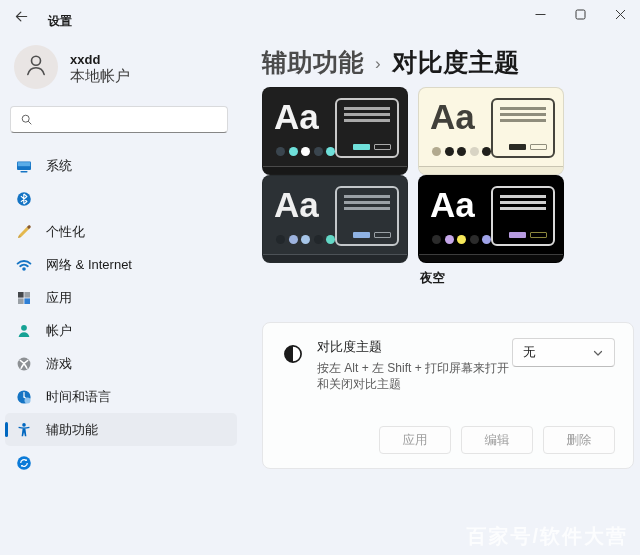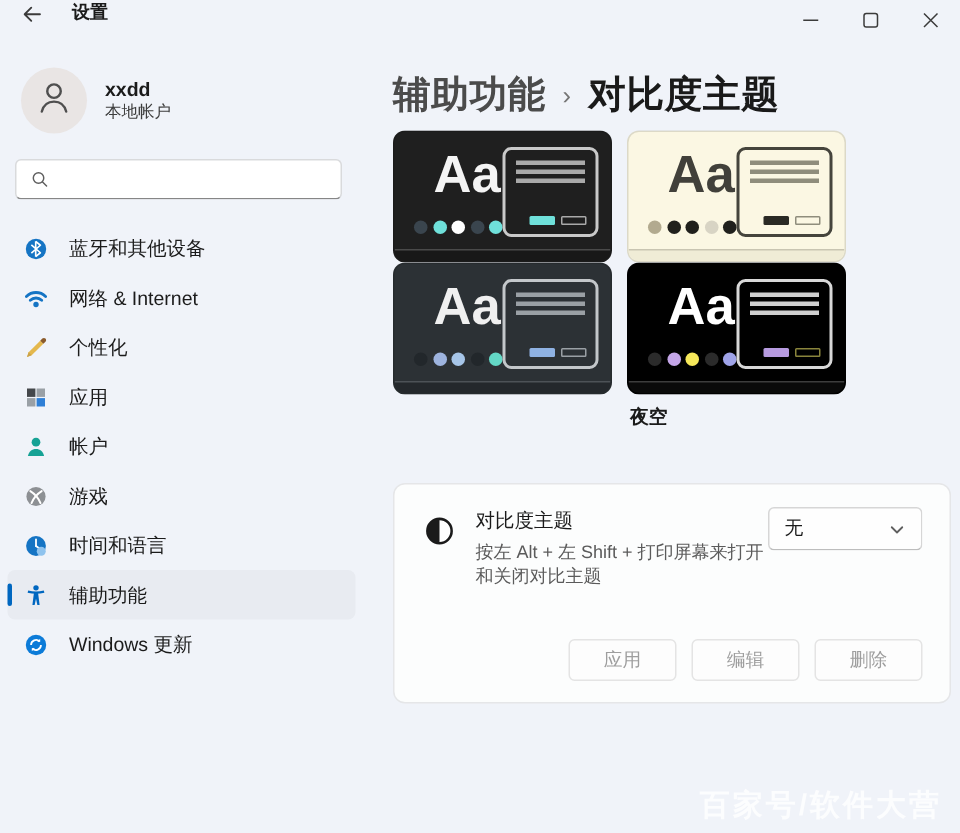--- a/index.html
+++ b/index.html
@@ -2,34 +2,34 @@
 <html style="--accent: #0067c0;"><head>
 <meta charset="utf-8">
 <style>
   * { margin:0; padding:0; box-sizing:border-box; }
   html,body { width:640px; height:555px; overflow:hidden; }
   body {
     font-family:"Liberation Sans","DejaVu Sans",sans-serif;
     background:#f0f3f9; color:#1b1b1b; position:relative;
   }
   
-  .titlebar { height:30px; display:flex; align-items:flex-start; }
+  .titlebar { height:30px; display:flex; align-items:flex-end; }
   .back-btn { width:30px; height:24px; margin-left:6px; display:flex; align-items:center; justify-content:center; border-radius:4px; cursor:pointer; }
   .app-title { margin-left:12px; font-size:12px; font-weight:bold; }
   .win-controls { margin-left:auto; display:flex; height:30px; }
   .win-btn { width:40px; height:30px; display:flex; align-items:center; justify-content:center; cursor:pointer; }
   
   .layout { display:flex; height:525px;justify-content:space-between; }
   .sidebar { width:242px; flex:0 0 242px; padding-top:12px; }
   
   .account { display:flex; align-items:center; gap:12px; padding:0 14px; height:50px; margin-bottom:14px; cursor:pointer; }
   .avatar { width:44px; height:44px; border-radius:50%; background:#e9e5e4; display:flex; align-items:center; justify-content:center; flex:0 0 44px; }
   .avatar svg { width:30px; height:30px; }
   .acc-name { font-size:13px; font-weight:bold; line-height:17px; }
-  .acc-type { font-size:11px; color:#3d3d3d; line-height:15px; }
+  .acc-type { font-size:15px; color:#3d3d3d; line-height:15px; }
   
   .searchbox { margin:0 14px 16px 10px; height:27px; background:#ffffff;
     border:1px solid #d9dadc; border-bottom:1px solid #868686; border-radius:4px;
     display:flex; align-items:center; padding:0 9px; }
   .searchbox input { border:none; outline:none; flex:1; font-size:12px; color:#1b1b1b; background:transparent; font-family:inherit; }
   .searchbox input::placeholder { color:#5d5d5d; opacity:1; }
   .search-icon svg { width:13px; height:13px; display:block; }
   
   .nav { display:flex; flex-direction:column; }
   .nav-item { height:33px; margin:0 5px; border-radius:5px; display:flex; align-items:center; gap:14px;
@@ -43,21 +43,21 @@
   .breadcrumb { font-size:25px; font-weight:600; display:flex; align-items:center; gap:11px; letter-spacing:.5px; }
   .crumb-parent { color:#4b4b4b; cursor:pointer; }
   .crumb-sep { color:#757575; font-size:17px; font-weight:400; padding-top:3px; }
   .crumb-current { color:#1a1a1a; }
   .subtitle { font-size:12px; color:#3e3e3e; margin-top:11px; }
   .section-label { font-size:12.5px; font-weight:bold; margin-top:25px; }
   
   .cards-grid { display:grid; grid-template-columns:146px 146px; column-gap:10px; margin-top:8px; }
   .card-cell { display:flex; flex-direction:column; }
   .theme-card { width:146px; height:88px; border-radius:8px; position:relative; border:1px solid rgba(0,0,0,.12); cursor:pointer; overflow:hidden; }
-  .card-aa { position:absolute; left:26px; top:8px; font-size:35px; font-weight:600; line-height:1.2; }
+  .card-aa { position:absolute; left:11px; top:8px; font-size:35px; font-weight:600; line-height:1.2; }
   .card-dots { position:absolute; left:13px; top:59px; display:flex; gap:3.5px; }
   .card-dot { width:9px; height:9px; border-radius:50%; }
   .card-mock { position:absolute; right:8px; top:10px; width:64px; height:60px; border-radius:6px; border:2px solid #ccc; }
   .mock-lines { position:absolute; top:7px; left:7px; right:7px; }
   .mock-line { height:2.5px; margin-bottom:3.5px; }
   .mock-btns { position:absolute; bottom:6px; right:6px; display:flex; gap:4px; align-items:center; }
   .mock-btn { width:17px; height:6px; border-radius:1px; }
   .card-bar { position:absolute; left:0; right:0; bottom:0; height:8px; }
   .card-label { font-size:12.5px; font-weight:600; margin:7px 0 14px 2px; }
   
@@ -132,45 +132,54 @@
             <circle cx="7" cy="7" r="4.3" stroke="#5f5f5f" stroke-width="1.2" fill="none"></circle>
             <path d="M10.3 10.3 13.6 13.6" stroke="#5f5f5f" stroke-width="1.2" stroke-linecap="round"></path>
           </svg>
       </span>
     </div>
 
     <div class="nav" id="sidebar-nav">
         <div class="nav-item">
     <span class="nav-icon">
             <svg viewBox="0 0 16 16">
+              <rect x="1" y="3.4" width="14" height="8.6" rx="1" fill="#1574c4"></rect>
+              <rect x="1.8" y="4.2" width="12.4" height="4" fill="#5aace8"></rect>
+              <rect x="4.4" y="13" width="7.2" height="1.6" rx="0.8" fill="#1574c4"></rect>
+            </svg>
+          </span>
+    <span class="nav-label">系统</span>
+  </div>
+        <div class="nav-item">
+    <span class="nav-icon">
+            <svg viewBox="0 0 16 16">
               <circle cx="8" cy="8" r="6.8" fill="#1574c4"></circle>
               <path d="M7.8 2.9v10.2M7.8 2.9l3.1 2.6-6 5.3M7.8 13.1l3.1-2.6-6-5.3" stroke="#fff" stroke-width="1.1" fill="none" stroke-linejoin="round"></path>
             </svg>
           </span>
-    <span class="nav-label">蓝牙和其他设备</span>
+  </div>
+        <div class="nav-item">
+    <span class="nav-icon">
+            <svg viewBox="0 0 16 16">
+              <path d="M2 14l1.1-3.1L10.8 3.1l2.1 2.1L5.1 12.9z" fill="#e4b84e"></path>
+              <path d="M10.8 3.1l1.4-1.4c.6-.6 1.6-.6 2.1 0 .6.6.6 1.6 0 2.1l-1.4 1.4z" fill="#8a5a2b"></path>
+              <path d="M2 14l1.1-3.1 2 2z" fill="#caa24a"></path>
+            </svg>
+          </span>
+    <span class="nav-label">个性化</span>
   </div>
         <div class="nav-item">
     <span class="nav-icon">
             <svg viewBox="0 0 16 16">
               <path d="M1.6 6.6a9.2 9.2 0 0 1 12.8 0" stroke="#1574c4" stroke-width="1.9" fill="none" stroke-linecap="round"></path>
               <path d="M4.2 9.2a5.5 5.5 0 0 1 7.6 0" stroke="#1574c4" stroke-width="1.9" fill="none" stroke-linecap="round"></path>
               <circle cx="8" cy="12" r="1.8" fill="#1574c4"></circle>
             </svg>
           </span>
     <span class="nav-label">网络 &amp; Internet</span>
-  </div>
-        <div class="nav-item">
-    <span class="nav-icon">
-            <svg viewBox="0 0 16 16">
-              <path d="M2 14l1.1-3.1L10.8 3.1l2.1 2.1L5.1 12.9z" fill="#e4b84e"></path>
-              <path d="M10.8 3.1l1.4-1.4c.6-.6 1.6-.6 2.1 0 .6.6.6 1.6 0 2.1l-1.4 1.4z" fill="#8a5a2b"></path>
-              <path d="M2 14l1.1-3.1 2 2z" fill="#caa24a"></path>
-            </svg>
-          </span>
-    <span class="nav-label">个性化</span>
   </div>
         <div class="nav-item">
     <span class="nav-icon">
             <svg viewBox="0 0 16 16">
               <rect x="2" y="2" width="5.6" height="5.6" fill="#44474b"></rect>
               <rect x="8.4" y="2" width="5.6" height="5.6" fill="#9aa0a6"></rect>
               <rect x="2" y="8.4" width="5.6" height="5.6" fill="#9aa0a6"></rect>
               <rect x="8.4" y="8.4" width="5.6" height="5.6" fill="#2f7fd6"></rect>
             </svg>
           </span>
@@ -217,21 +226,20 @@
   </div>
         <div class="nav-item">
     <span class="nav-icon">
             <svg viewBox="0 0 16 16">
               <circle cx="8" cy="8" r="6.8" fill="#0c7bd8"></circle>
               <path d="M4.7 8a3.3 3.3 0 0 1 5.7-2.3M11.3 8a3.3 3.3 0 0 1-5.7 2.3" stroke="#fff" stroke-width="1.2" fill="none"></path>
               <path d="M10.8 3.9v2h-2z" fill="#fff"></path>
               <path d="M5.2 12.1v-2h2z" fill="#fff"></path>
             </svg>
           </span>
-    <span class="nav-label">Windows 更新</span>
   </div>
       </div>
   </div>
 
   <div class="main">
     <div class="breadcrumb">
       <span class="crumb-parent">辅助功能</span>
       <span class="crumb-sep">›</span>
       <span class="crumb-current">对比度主题</span>
     </div>

